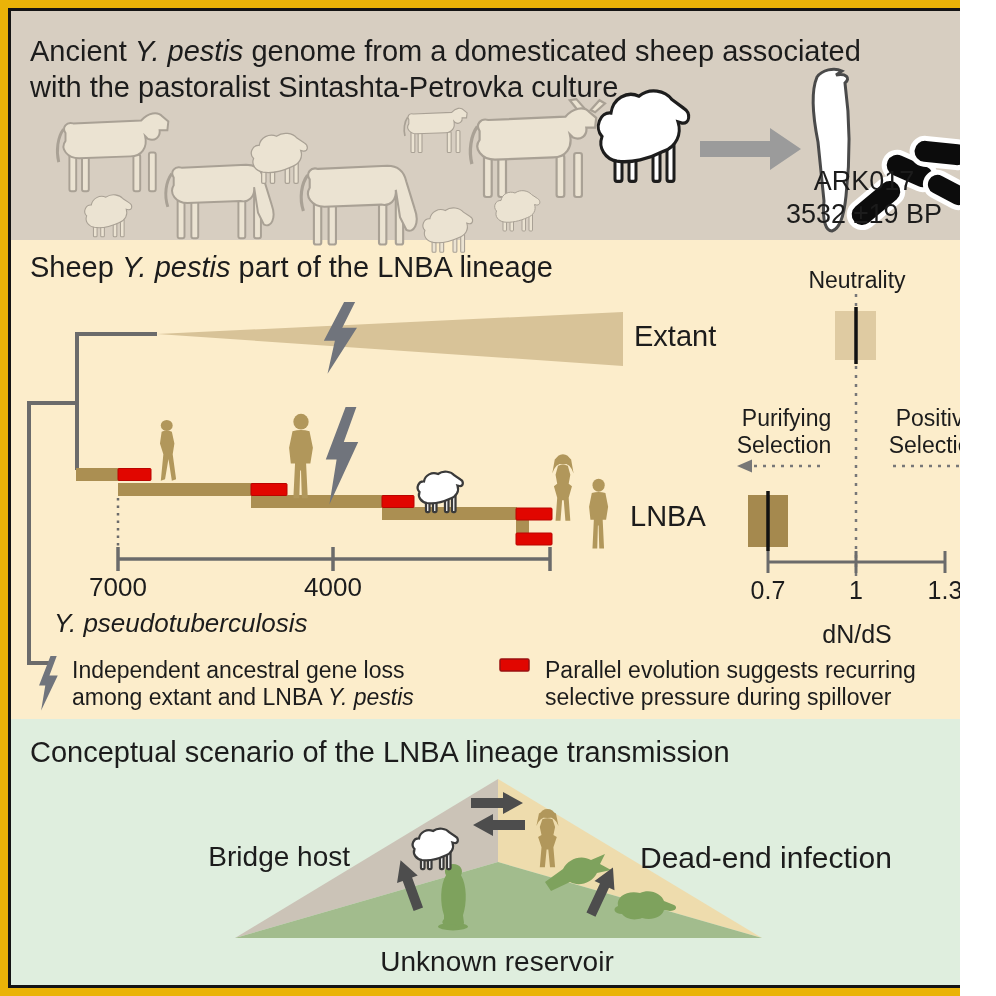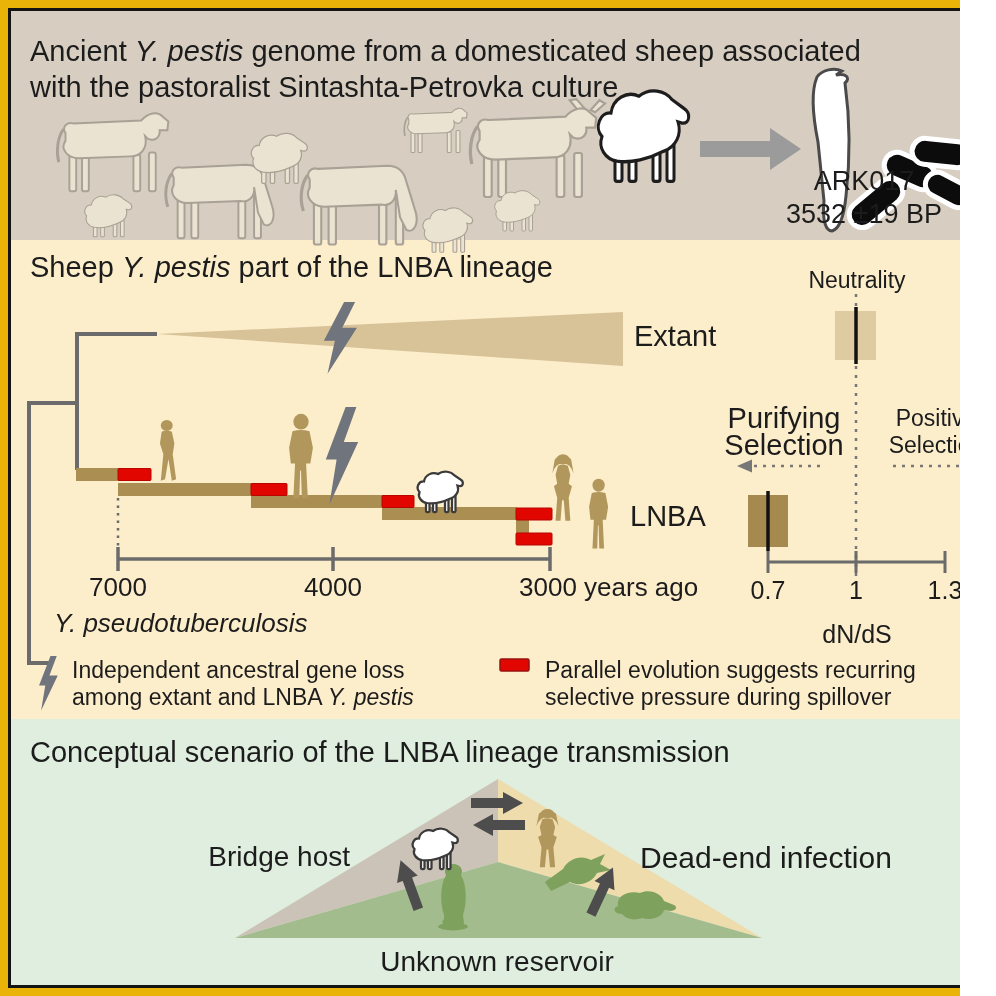--- a/index.html
+++ b/index.html
@@ -201,24 +201,23 @@
   </div>
 
   <div class="t" style="left:30px;top:251px;font-size:29px;">
     <span>Sheep </span><span class="it">Y. pestis</span><span> part of the LNBA lineage</span>
   </div>
   <div class="t" style="left:634px;top:320px;font-size:29px;">Extant</div>
   <div class="t" style="left:630px;top:500px;font-size:29px;">LNBA</div>
   <div class="t it" style="left:54px;top:608px;font-size:26px;">Y. pseudotuberculosis</div>
   <div class="t ctr" style="left:118px;top:572px;font-size:26px;">7000</div>
   <div class="t ctr" style="left:333px;top:572px;font-size:26px;">4000</div>
-  <div class="t" style="left:519px;top:572px;font-size:26px;">3000 years ago</div>
 
   <div class="t ctr" style="left:857px;top:267px;font-size:23px;">Neutrality</div>
-  <div class="t ctr" style="left:784px;top:405px;font-size:29px;line-height:27px;">
+  <div class="t ctr" style="left:784px;top:405px;font-size:23px;line-height:27px;text-align:right;">
     <span>Purifying</span><br>
     <span>Selection</span>
   </div>
   <div class="t ctr" style="left:936px;top:405px;font-size:23px;line-height:27px;">
     <span>Positive</span><br>
     <span>Selection</span>
   </div>
   <div class="t ctr" style="left:768px;top:576px;font-size:25px;">0.7</div>
   <div class="t ctr" style="left:856px;top:576px;font-size:25px;">1</div>
   <div class="t ctr" style="left:945px;top:576px;font-size:25px;">1.3</div>

